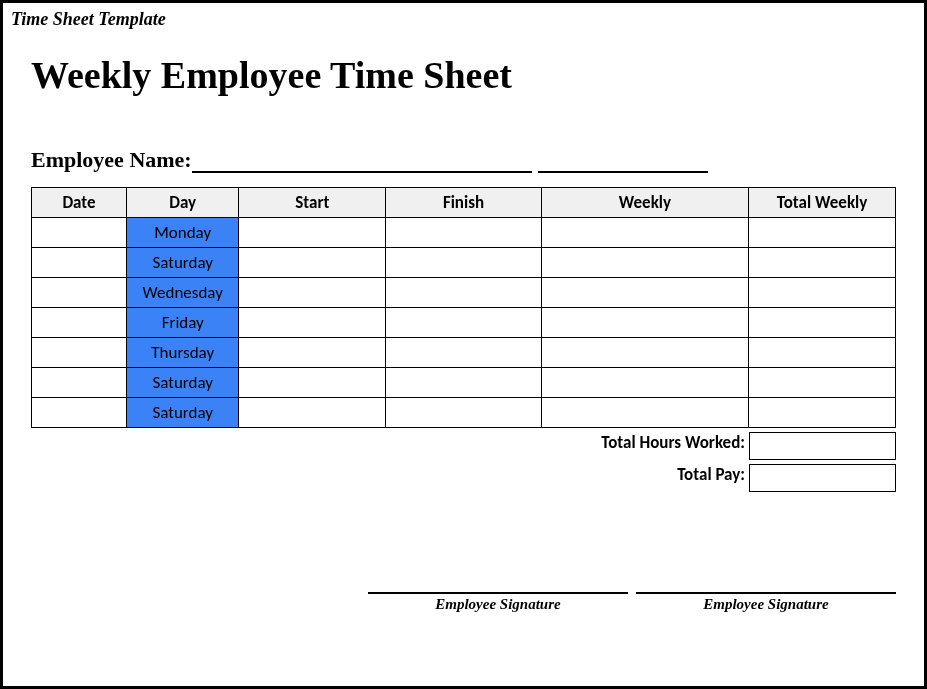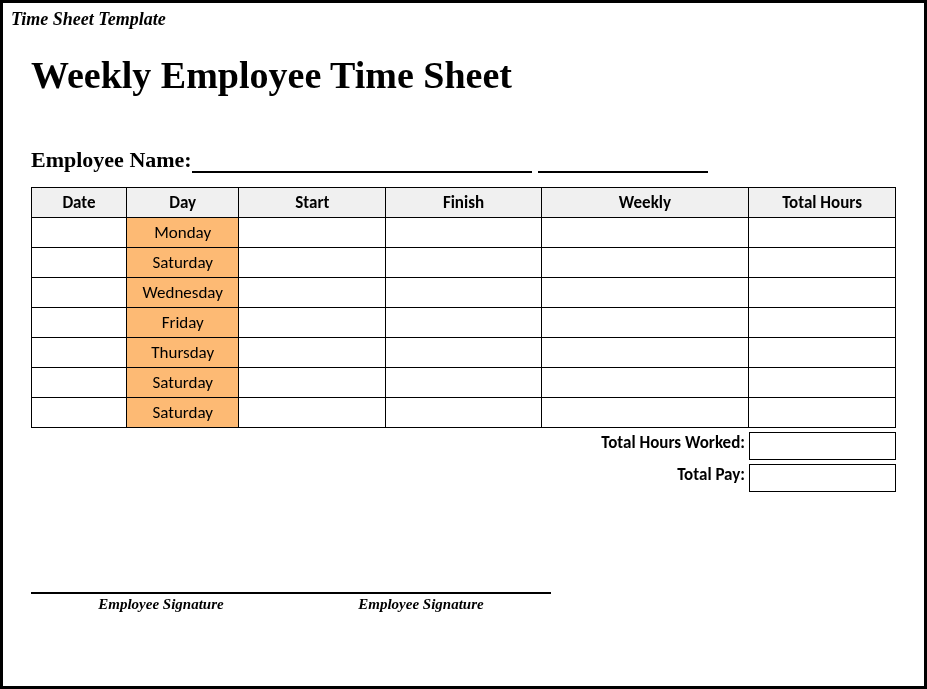--- a/index.html
+++ b/index.html
@@ -72,40 +72,41 @@
       background: #f0f0f0;
       font-weight: bold;
     }
     col.col-date { width: 11%; }
     col.col-day { width: 13%; }
     col.col-start { width: 17%; }
     col.col-finish { width: 18%; }
     col.col-breaks { width: 24%; }
     col.col-total { width: 17%; }
     .day-cell {
-      background: #fdba74;
+      background: #3b82f6;
     }
     .summary-row {
       display: flex;
       justify-content: flex-end;
       margin-top: 4px;
       font-family: Calibri, Arial, sans-serif;
       font-size: 17px;
       font-weight: bold;
     }
     .summary-box {
       border: 1px solid #000;
       width: 17%;
       height: 28px;
       margin-left: 4px;
     }
     .sig-row {
       display: flex;
-      justify-content: flex-start;
+      justify-content: flex-end;
       margin-top: 100px;
+      gap: 8px;
     }
     .sig-block {
       text-align: center;
     }
     .sig-line {
       width: 260px;
       border-bottom: 2px solid #000;
       height: 2px;
       margin-bottom: 2px;
     }
@@ -139,21 +140,21 @@
         <col class="col-breaks">
         <col class="col-total">
     </colgroup>
     <thead>
       <tr>
         <th>Date</th>
         <th>Day</th>
         <th>Start</th>
         <th>Finish</th>
         <th>Weekly</th>
-        <th>Total Hours</th>
+        <th>Total Weekly</th>
       </tr>
     </thead>
     <tbody>
       <tr>
         <td></td>
         <td class="day-cell">Monday</td>
         <td></td>
         <td></td>
         <td></td>
         <td></td>

